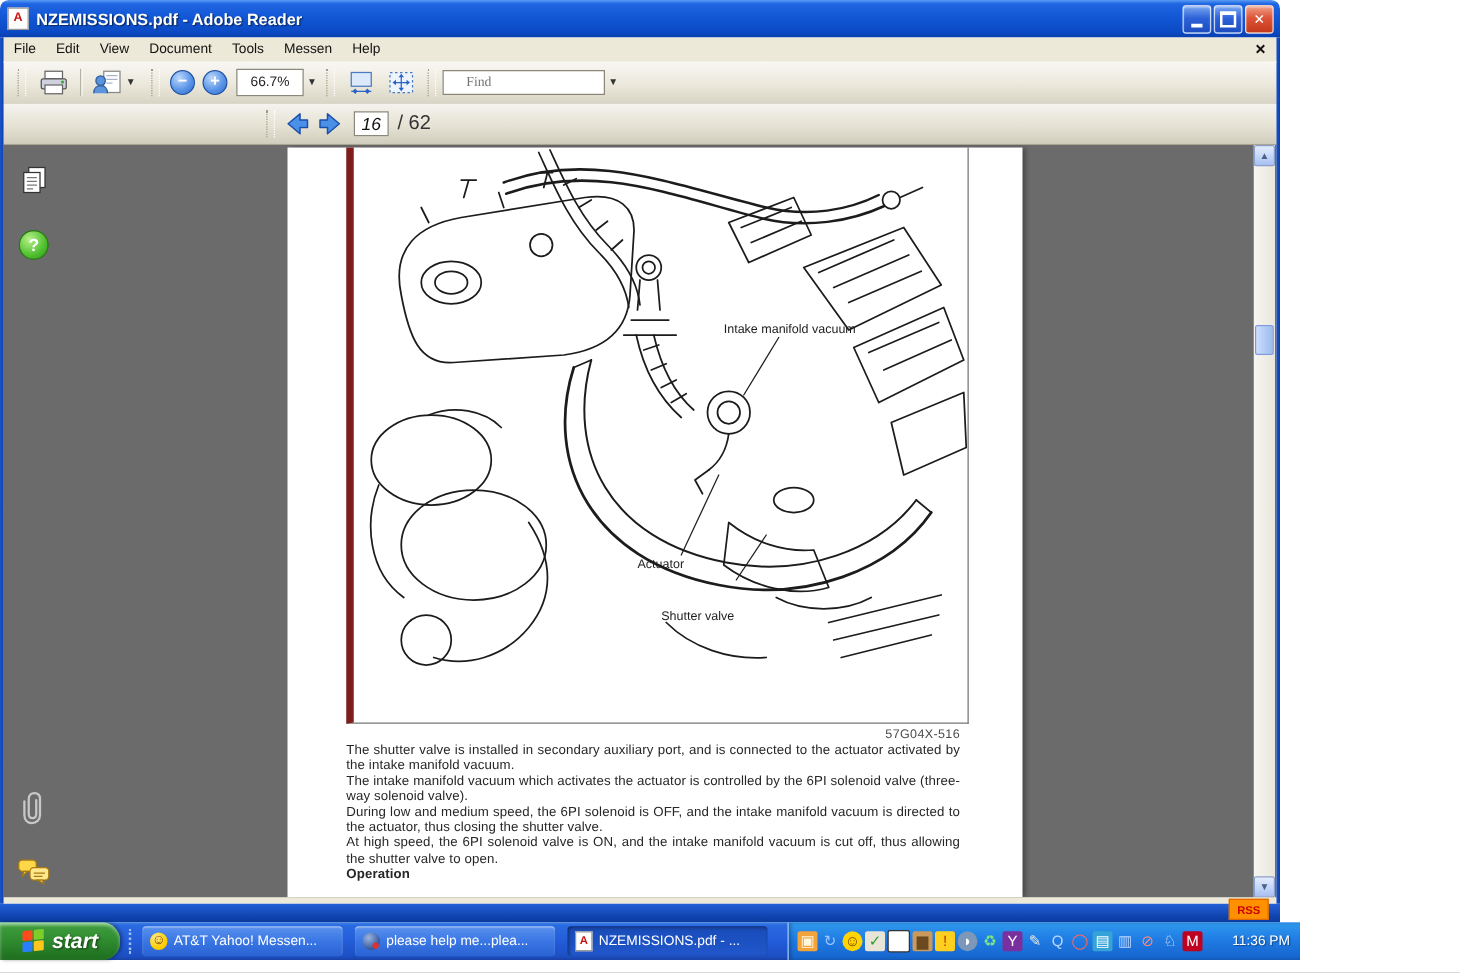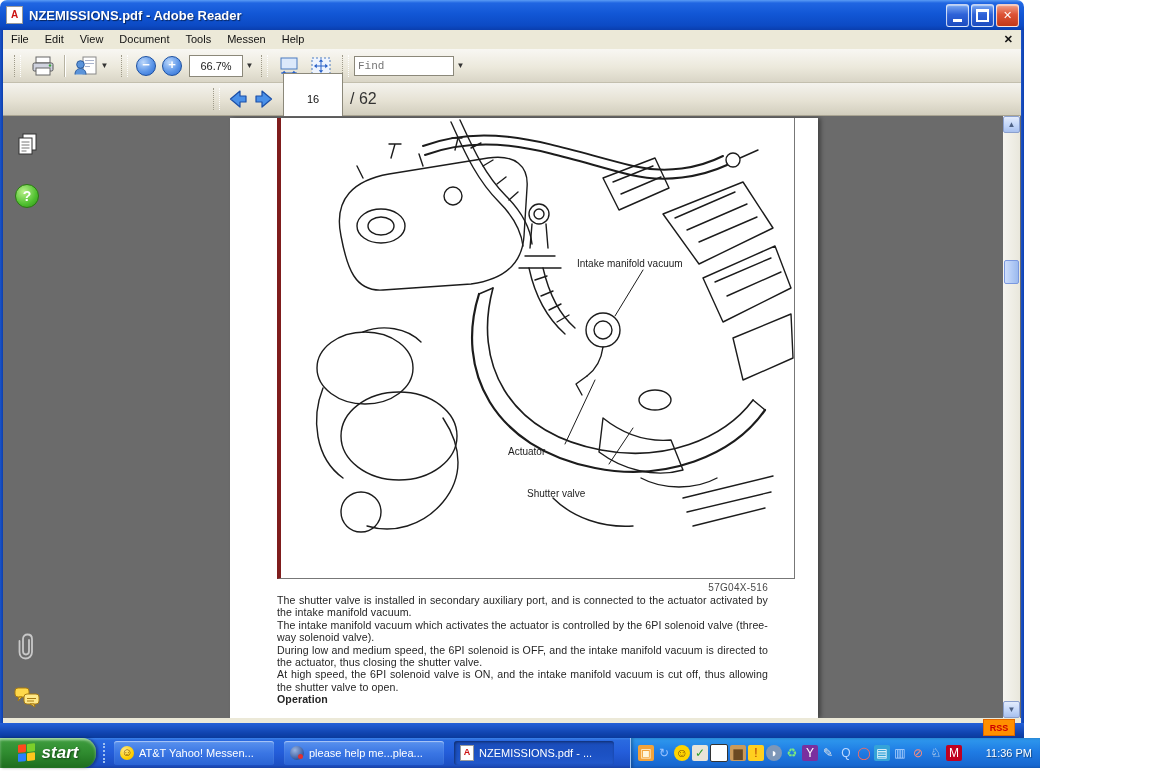--- a/index.html
+++ b/index.html
@@ -36,33 +36,33 @@
     display:flex;align-items:center;box-sizing:border-box;}
   .grip{width:5px;height:22px;margin:0 5px;border-left:1px dotted #9f9b8a;border-right:1px dotted #fff;}
   .tbtn{height:26px;border:1px solid transparent;border-radius:2px;display:flex;align-items:center;justify-content:center;padding:0 4px;cursor:default;}
   .tsep{width:1px;height:22px;background:#b7b3a2;margin:0 4px;box-shadow:1px 0 0 #fff;}
   .zoom-circle{width:18px;height:18px;border-radius:50%;border:1px solid #1b4fa0;
     background:radial-gradient(circle at 35% 30%,#bcd8fb,#5d96e8 55%,#2a6ad0);color:#fff;font-weight:bold;font-size:13px;
     line-height:16px;text-align:center;margin:0 3px;cursor:default;}
   .zoom-box{width:52px;height:20px;background:#fff;border:1px solid #8b887a;font-size:11px;color:#222;
     display:flex;align-items:center;justify-content:center;margin-left:4px;}
   .dd-arrow{width:13px;height:20px;display:flex;align-items:center;justify-content:center;font-size:8px;color:#333;cursor:default;}
-  .find-input{width:92px;height:18px;border:1px solid #8b887a;font-size:11px;padding:0 3px;color:#222;font-family:Liberation Mono, monospace;}
+  .find-input{width:92px;height:18px;border:1px solid #8b887a;font-size:11px;padding:0 18px;color:#222;font-family:Liberation Serif, serif;}
   .nav-arrow{width:26px;height:24px;display:flex;align-items:center;justify-content:center;cursor:default;}
-  .page-box{width:26px;height:18px;background:#fff;border:1px solid #8b887a;font-size:11px;text-align:center;color:#111;font-family:"Liberation Sans",sans-serif;padding:16px;}
+  .page-box{width:26px;height:18px;background:#fff;border:1px solid #8b887a;font-size:14px;text-align:center;color:#111;font-family:"Liberation Sans",sans-serif;padding:0;font-style:italic;}
   .page-total{font-size:16px;color:#333;margin-left:7px;}
 
   
   .main{position:absolute;left:3px;top:116px;width:1018px;height:602px;background:#6b6b6b;overflow:hidden;}
   .side-btn{position:absolute;left:8px;width:32px;height:28px;display:flex;align-items:center;justify-content:center;cursor:default;}
   .howto-circle{width:22px;height:22px;border-radius:50%;background:radial-gradient(circle at 35% 30%,#b8f08a,#4fc02f 60%,#2e8f18);
     border:1px solid #2a7a12;color:#fff;font-weight:bold;font-size:14px;text-align:center;line-height:22px;}
 
   .page{position:absolute;left:227px;top:2px;width:588px;height:600px;background:#ffffff;box-shadow:3px 0 4px rgba(0,0,0,.35);}
-  .figure-box{position:absolute;left:47px;top:0;width:491px;height:460px;border-left:4px solid #7f1d1d;border-right:1px solid #777;border-bottom:1px solid #777;overflow:hidden;padding-left:22px;}
+  .figure-box{position:absolute;left:47px;top:0;width:491px;height:460px;border-left:6px solid #7f1d1d;border-right:1px solid #777;border-bottom:1px solid #777;overflow:hidden;}
   .fig-label{position:absolute;font-size:10px;color:#1d1d1d;white-space:nowrap;}
   .fig-caption{position:absolute;left:47px;top:464px;width:491px;text-align:right;font-size:10px;color:#4a4a4a;letter-spacing:.3px;}
   .textblock{position:absolute;left:47px;top:476px;width:491px;font-size:10.6px;line-height:12.4px;color:#262626;text-align:justify;letter-spacing:.1px;}
   .textblock p{margin:0;}
   .op-heading{margin-top:6px;font-weight:bold;font-size:10.6px;}
 
   
   .vscroll{position:absolute;left:1000px;top:0;width:17px;height:602px;background:#f2f1ea;
     background:linear-gradient(90deg,#f6f5f0,#e9e7dc);}
   .sbtn{position:absolute;left:0;width:17px;height:17px;border:1px solid #8ba0ce;border-radius:2px;box-sizing:border-box;

